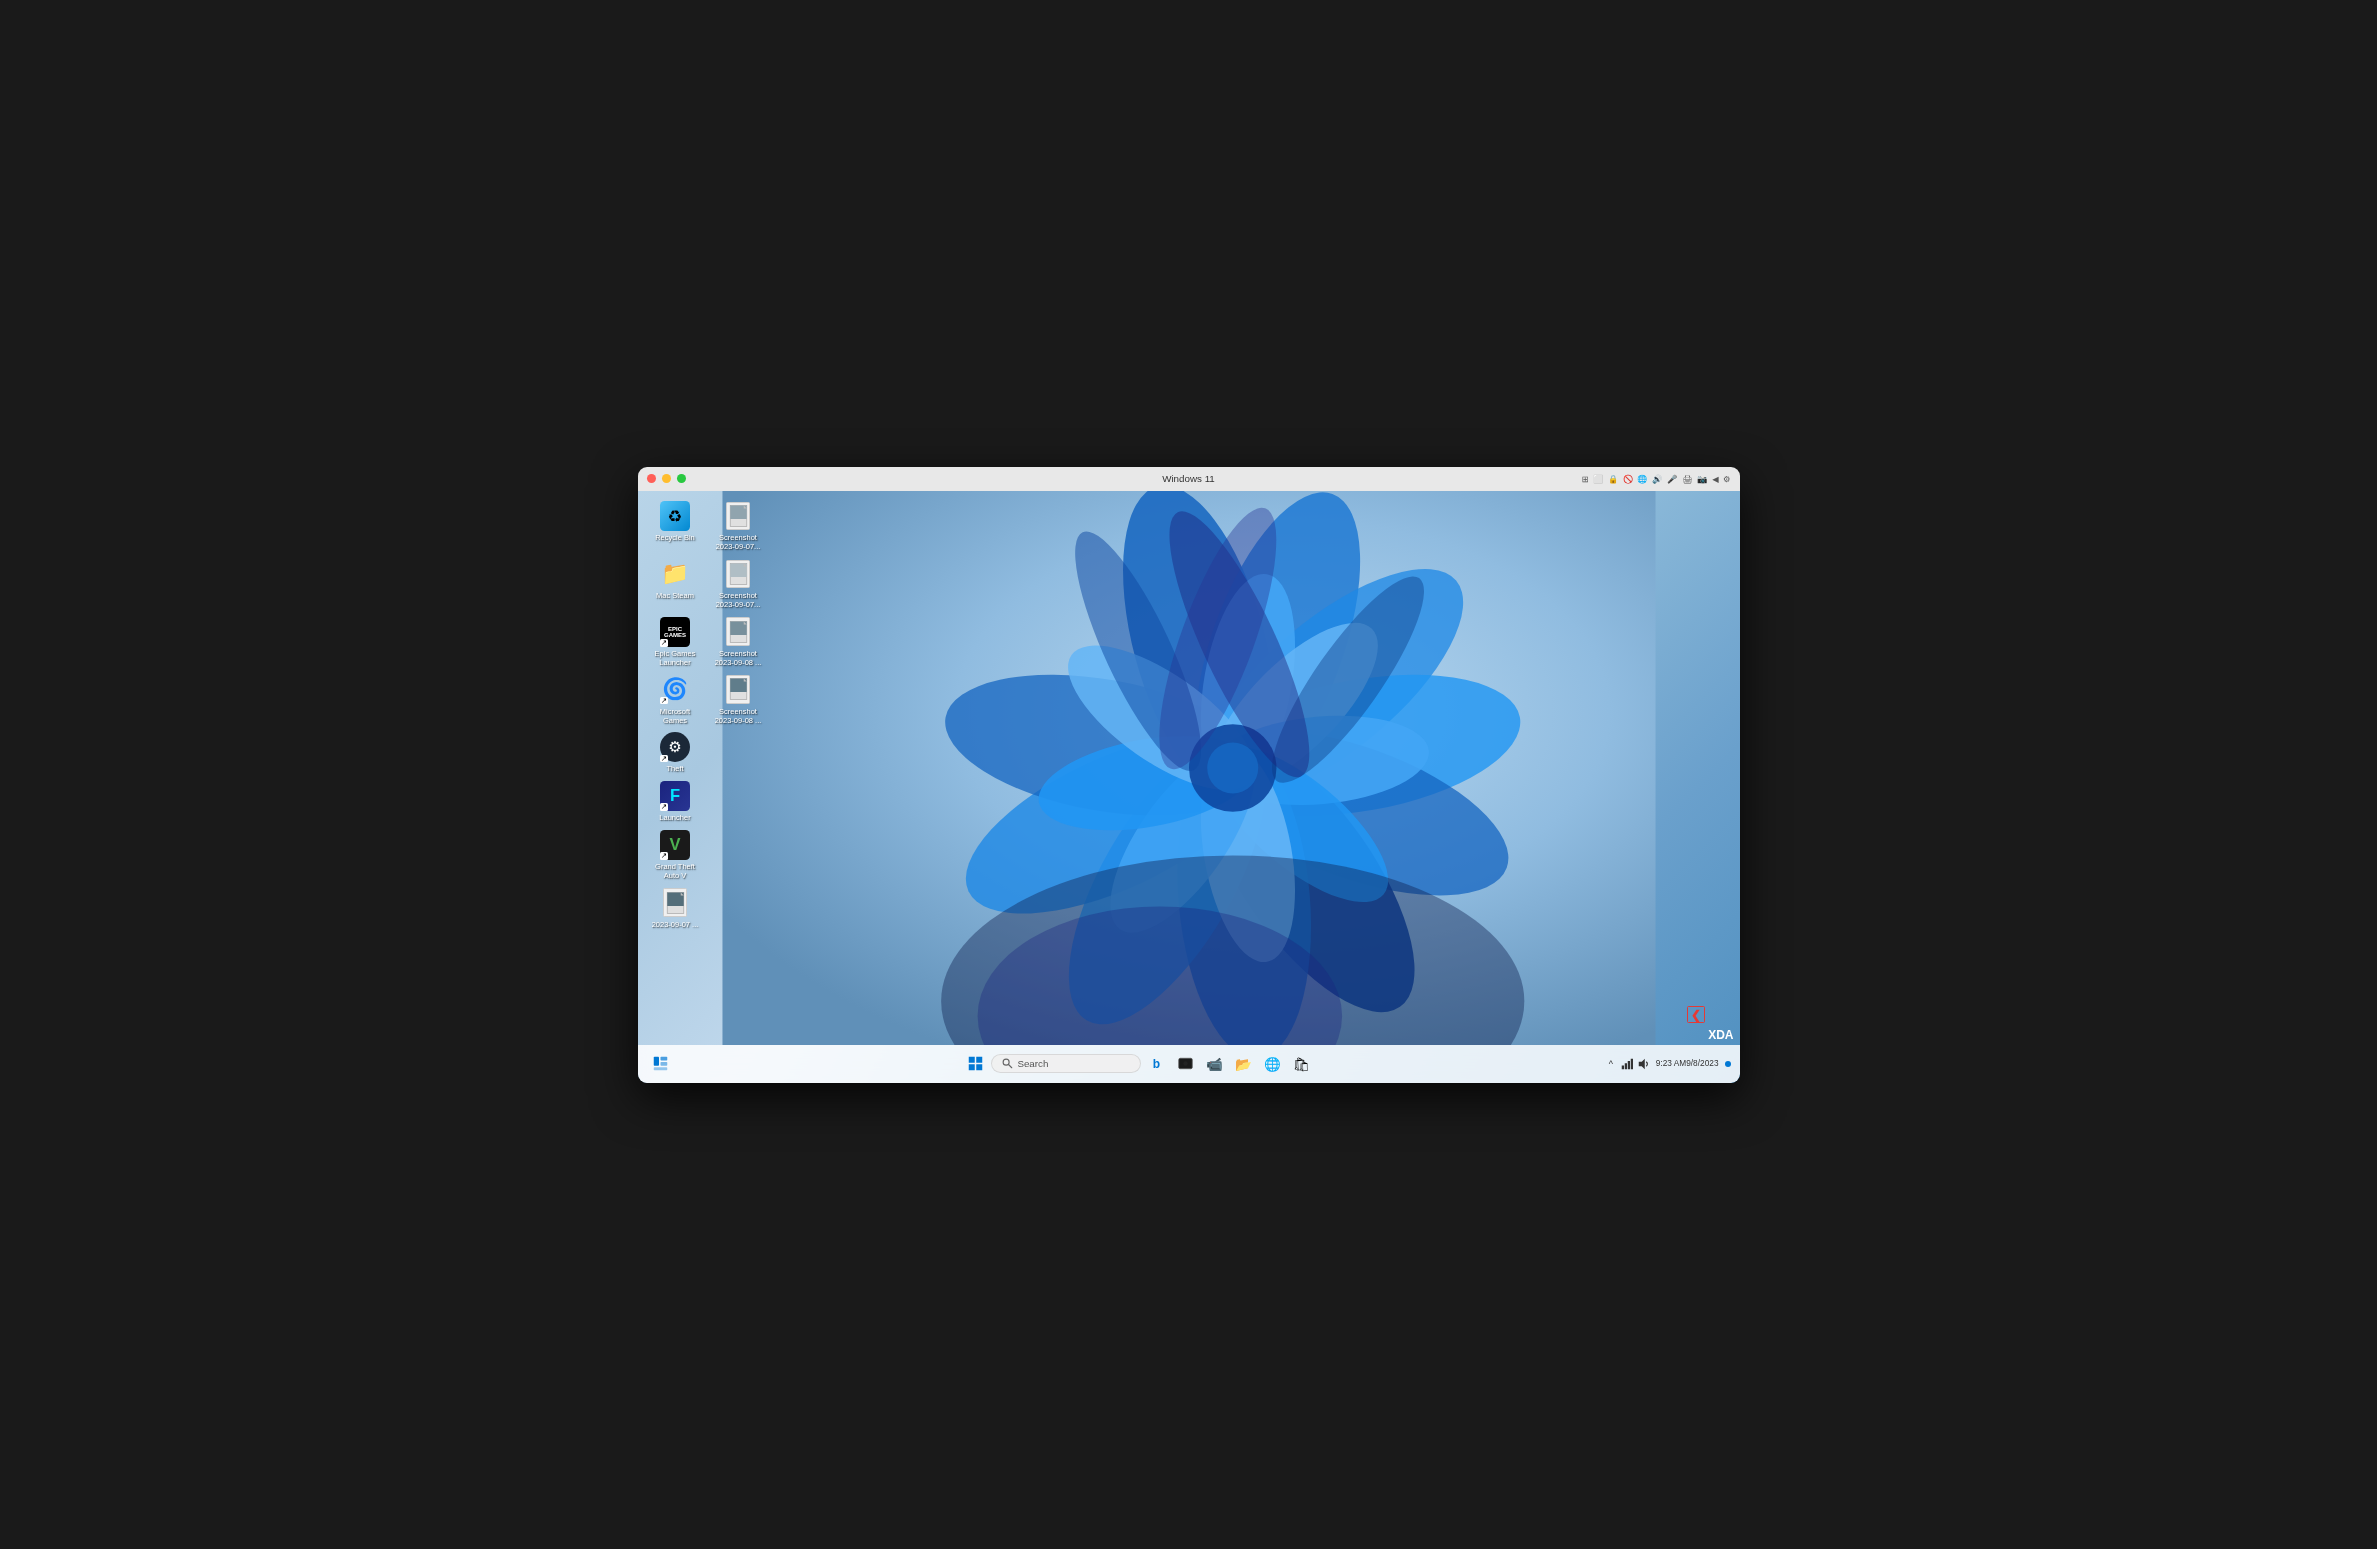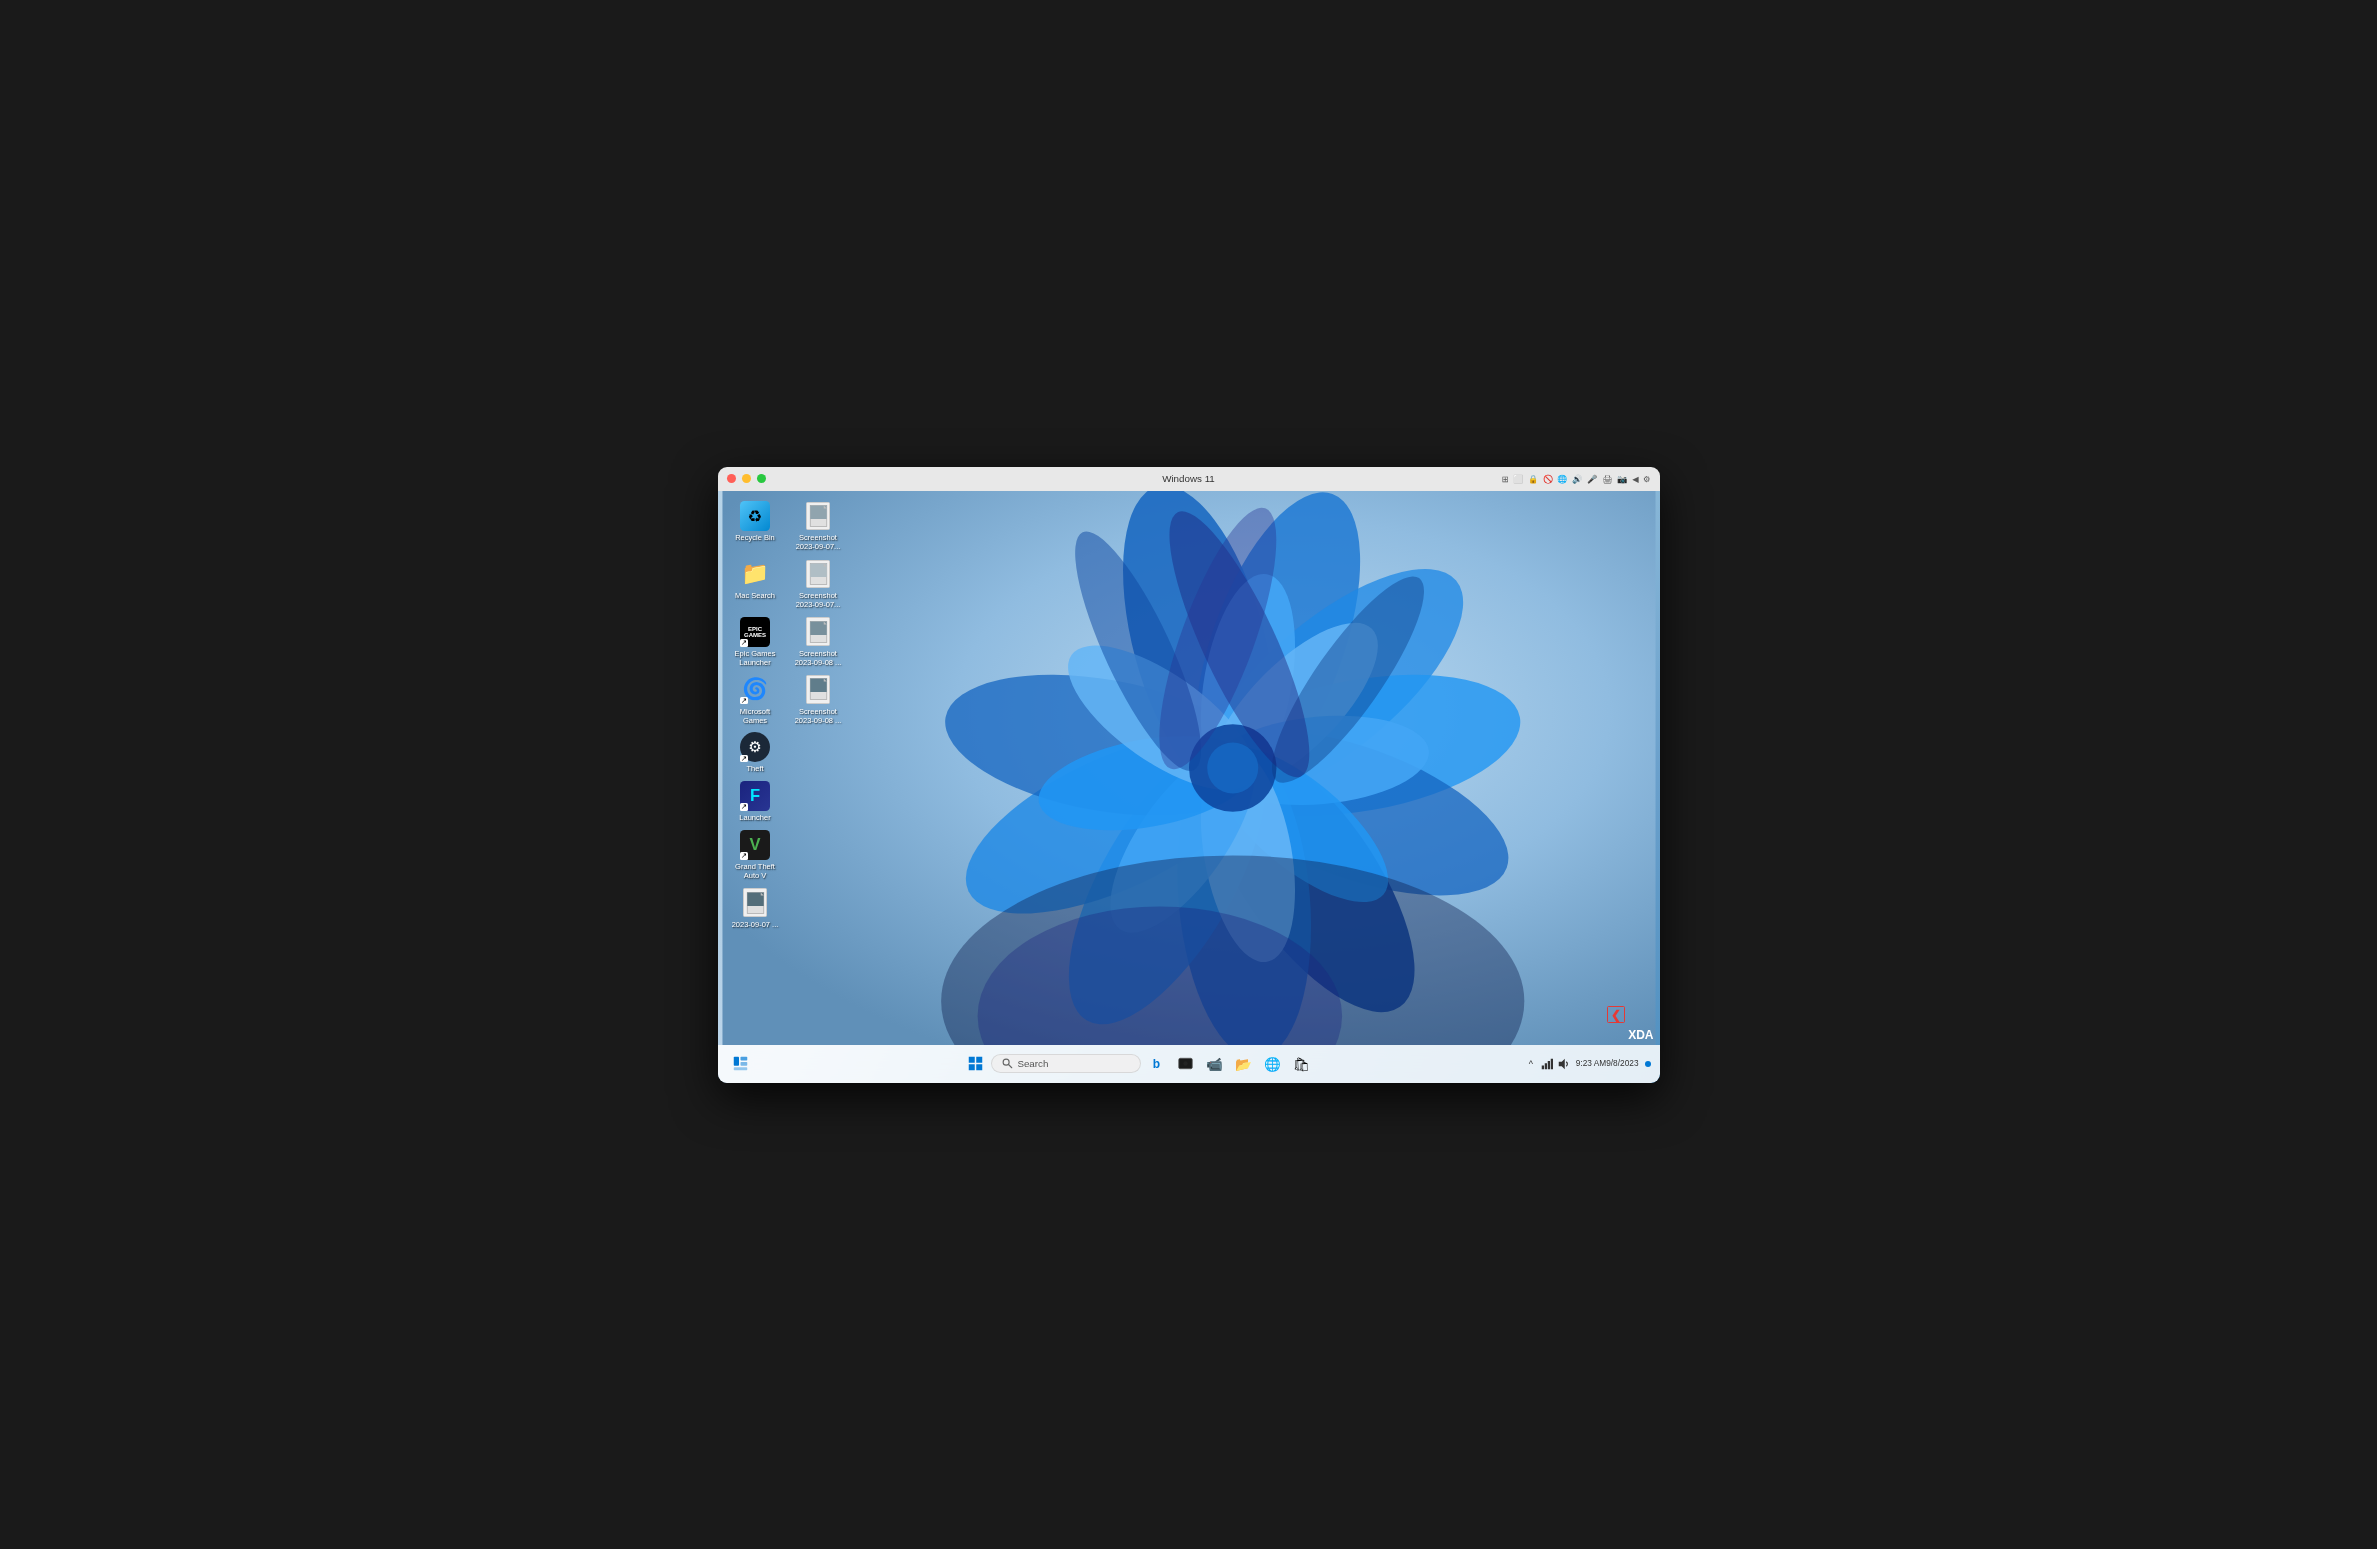--- a/index.html
+++ b/index.html
@@ -5,21 +5,21 @@
     * { margin: 0; padding: 0; box-sizing: border-box; }
     body {
       background: #1a1a1a;
       display: flex;
       justify-content: center;
       align-items: center;
       min-height: 100vh;
       font-family: -apple-system, BlinkMacSystemFont, 'Segoe UI', sans-serif;
     }
     .mac-window {
-      width: 942px;
+      width: 1102px;
       height: 616px;
       border-radius: 9px;
       overflow: hidden;
       box-shadow: 0 15px 45px rgba(0,0,0,0.8);
       display: flex;
       flex-direction: column;
     }
     .mac-titlebar {
       background: #e8e8e8;
       height: 24px;
@@ -415,21 +415,21 @@
           </div>
           <div class="icon-label">Screenshot 2023-09-07...</div>
         </div>
       </div>
 
       <div class="icon-row">
         <div class="desktop-icon">
           <div class="icon-img">
             <span class="icon-folder-mac">📁</span>
           </div>
-          <div class="icon-label">Mac Search</div>
+          <div class="icon-label">Mac Steam</div>
         </div>
         <div class="desktop-icon">
           <div class="icon-img">
             <div class="icon-file">
               <svg width="21" height="24" viewBox="0 0 28 32">
                 <rect width="22" height="28" x="3" y="2" fill="#e0e0e0" stroke="#aaa" stroke-width="1"></rect>
                 <rect width="22" height="18" x="3" y="2" fill="#b0bec5"></rect>
                 <polygon points="21,2 25,6 21,6" fill="#bdbdbd"></polygon>
               </svg>
             </div>

